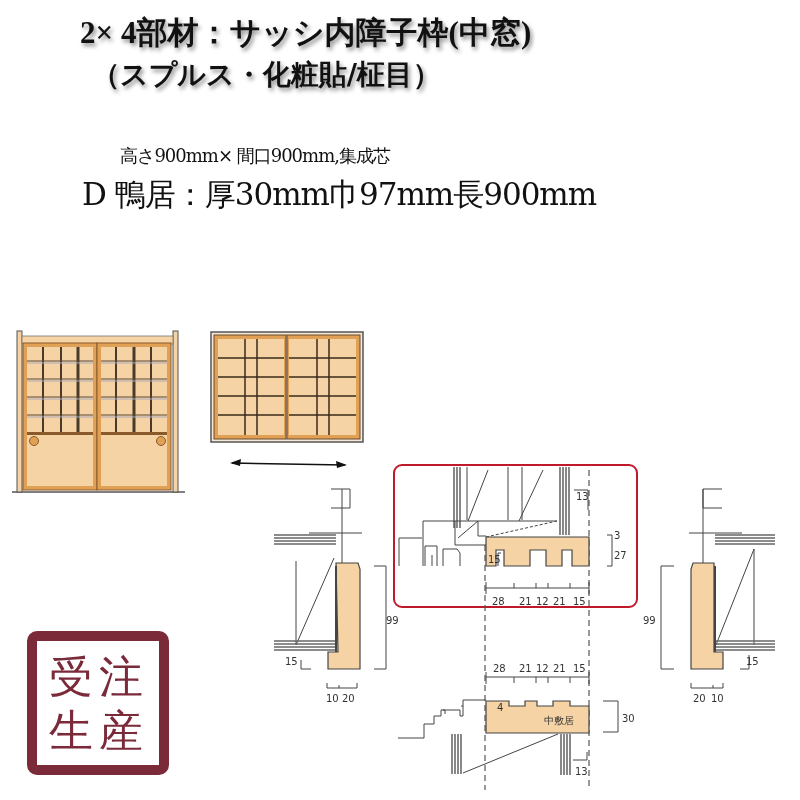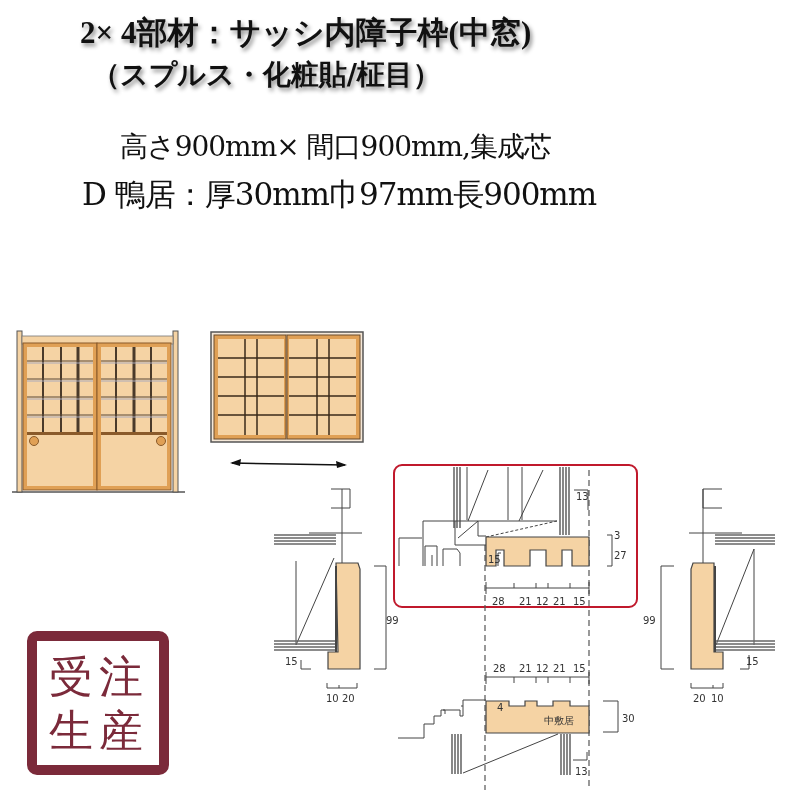--- a/index.html
+++ b/index.html
@@ -1,19 +1,19 @@
 <!DOCTYPE html>
 <html><head>
 <meta charset="utf-8">
 <style>
   html, body { margin:0; padding:0; background:#ffffff; }
   body { width:800px; height:800px; position:relative; overflow:hidden; font-family:"DejaVu Serif", serif; color:#111; }
   .title1 { position:absolute; left:80px; top:12px; font-family:Liberation Serif, serif; font-weight:bold; font-size:31px; letter-spacing:0px; color:#111; text-shadow:2px 3px 4px rgba(0,0,0,0.45); white-space:nowrap; }
   .title2 { position:absolute; left:84px; top:56px; font-family:"DejaVu Sans", sans-serif; font-weight:bold; font-size:28px; color:#111; text-shadow:2px 3px 4px rgba(0,0,0,0.45); white-space:nowrap;margin-left:8px; }
-  .spec1 { position:absolute; left:120px; top:128px; font-family:"DejaVu Serif", serif; font-size:28px; color:#111; white-space:nowrap; letter-spacing:-1px; }
+  .spec1 { position:absolute; left:120px; top:144px; font-family:"DejaVu Serif", serif; font-size:18px; color:#111; white-space:nowrap; letter-spacing:-1px; }
   .spec2 { position:absolute; left:82px; top:174px; font-family:"DejaVu Serif", serif; font-size:31px; color:#111; white-space:nowrap; letter-spacing:-1px; }
   svg { position:absolute; left:0; top:0; }
   .badge { position:absolute; left:27px; top:631px; width:122px; height:124px; border:10px solid #7b2a3a; border-radius:10px; background:#fff; box-sizing:content-box; }
   .badge span { position:absolute; font-family:"DejaVu Sans", sans-serif; font-size:44px; color:#7b2a3a; line-height:1; }
   .dimtxt { font-family:"DejaVu Sans", sans-serif; font-size:10px; fill:#333; }
 </style>
 </head>
 <body>
 
 <div class="title1">2× 4部材：サッシ内障子枠(中窓)</div>

